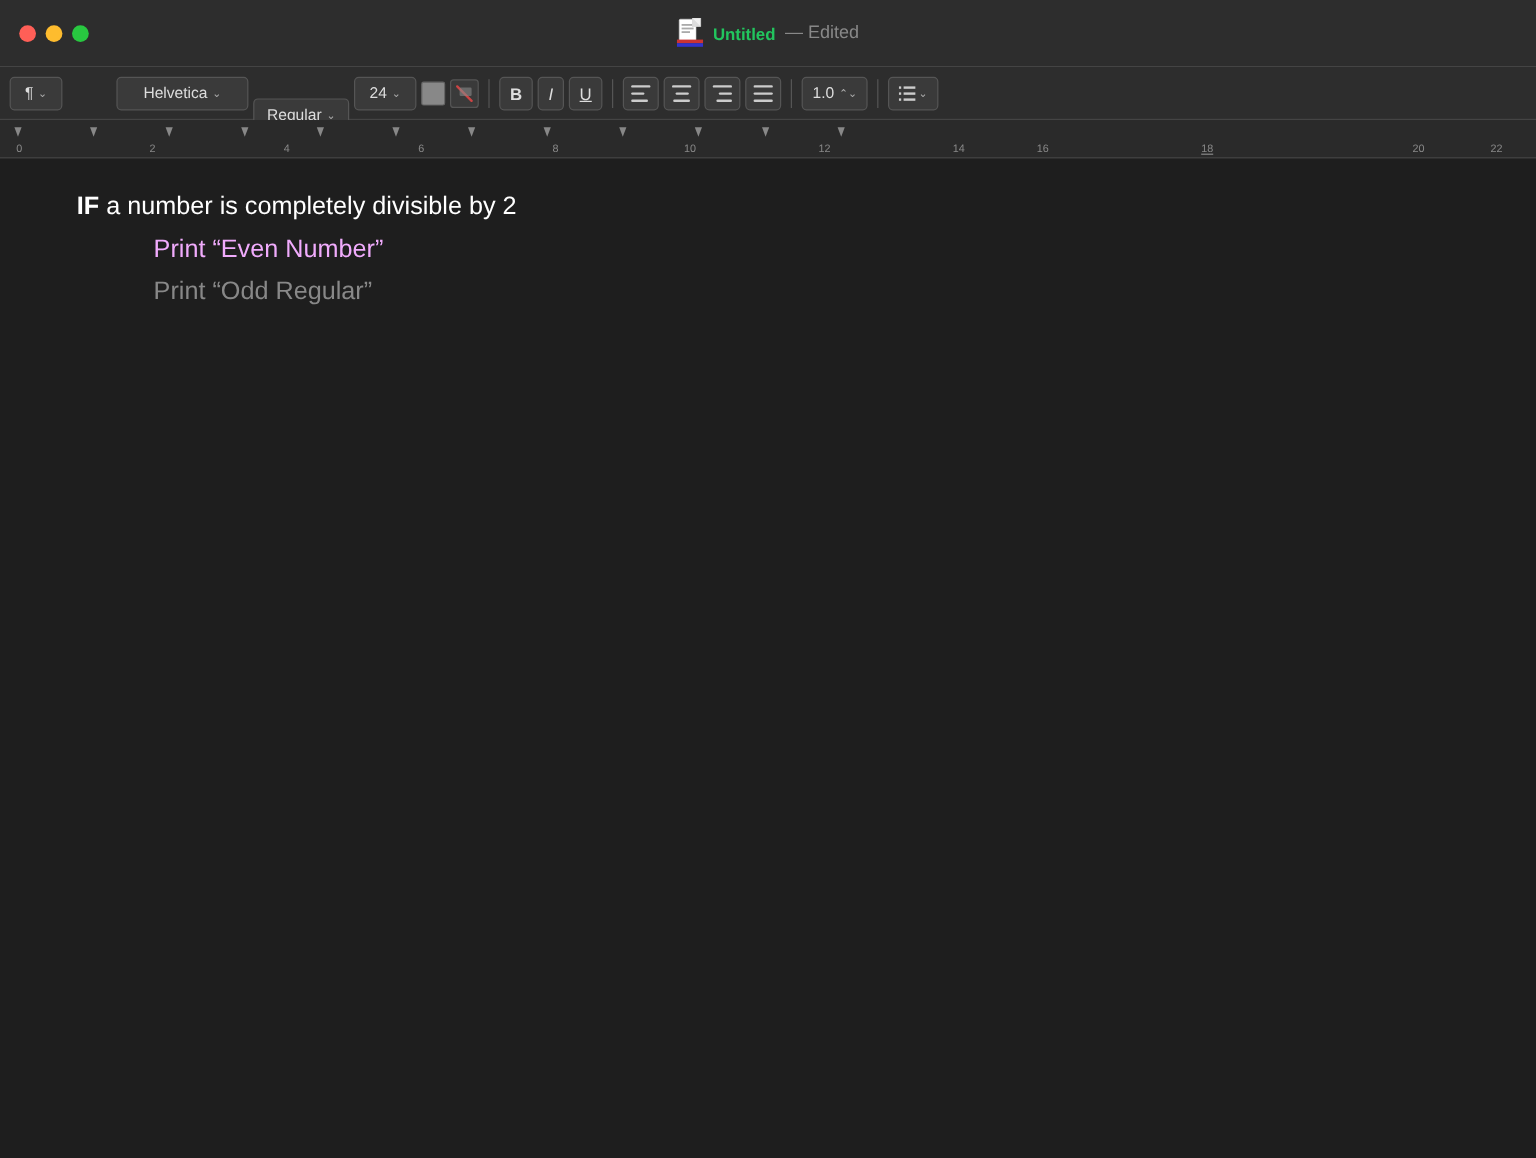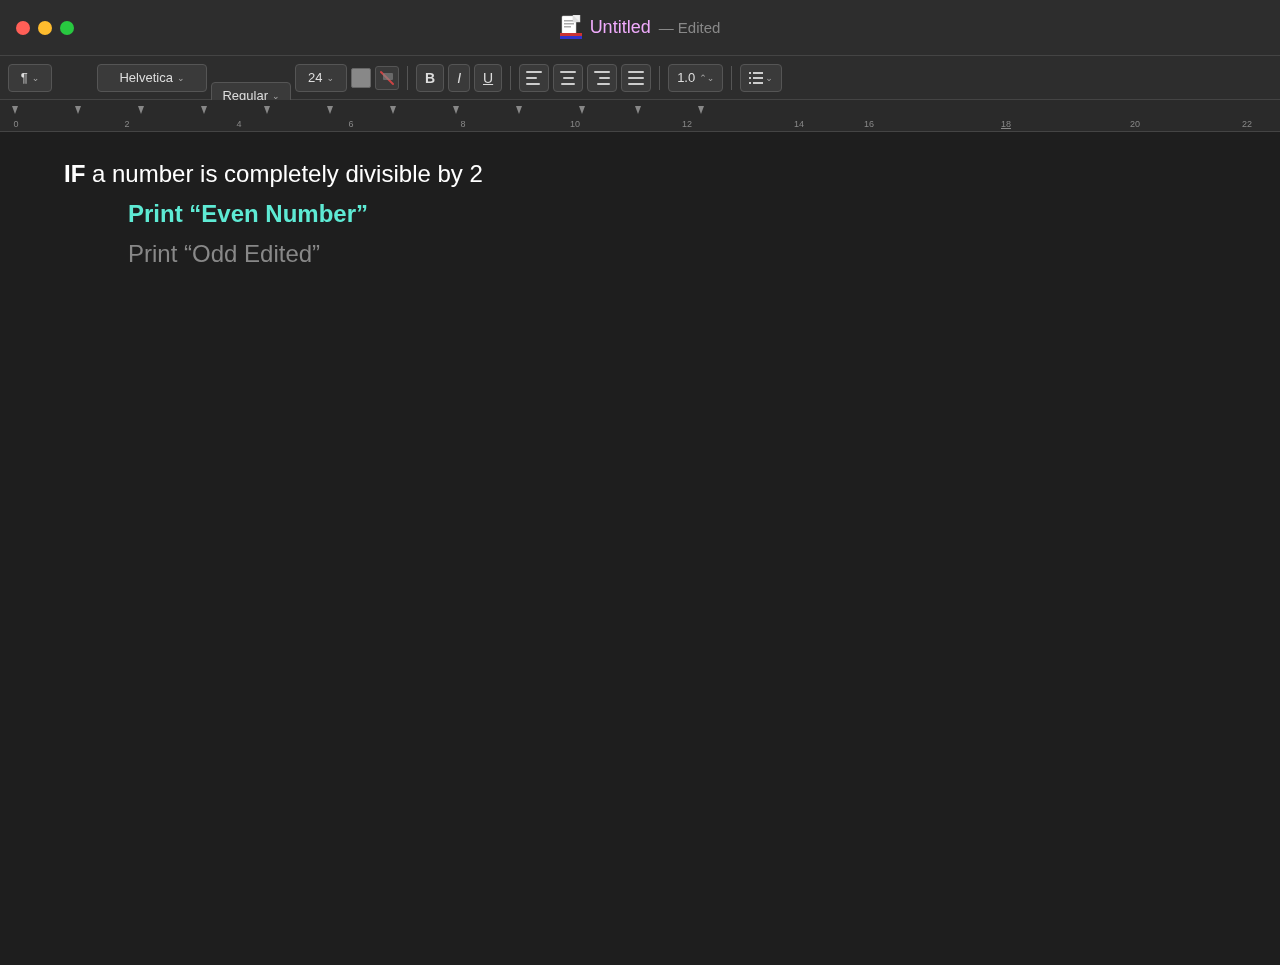--- a/index.html
+++ b/index.html
@@ -49,23 +49,23 @@
       gap: 8px;
     }
 
     .doc-icon {
       width: 22px;
       height: 26px;
       position: relative;
     }
 
     .titlebar-title {
-      font-size: 18px;
-      font-weight: 400;
-      color: #f0abfc;
+      font-size: 14px;
+      font-weight: 700;
+      color: #22c55e;
     }
 
     .titlebar-edited {
       font-size: 15px;
       color: #888;
       font-weight: 400;
     }
 
     
     .toolbar {
@@ -211,40 +211,39 @@
     
     .editor-area {
       background: #1e1e1e;
       padding: 24px 64px;
       min-height: calc(965px - 56px - 44px - 32px);
       overflow-y: auto;
     }
 
     .editor-content {
       font-family: Helvetica, Arial, sans-serif;
-      font-size: 24px;
+      font-size: 21px;
       line-height: 1.5;
       color: #ffffff;
     }
 
     .line-if {
       color: #ffffff;
       margin-bottom: 4px;
     }
 
     .line-if .keyword {
       font-weight: bold;
       color: #ffffff;
     }
 
     .line-print-even {
-      color: #5eead4;
+      color: #f0abfc;
       padding-left: 64px;
       margin-bottom: 4px;
-      font-weight: bold;
     }
 
     .line-else {
       color: #ffffff;
       font-weight: bold;
       margin-bottom: 4px;
     }
 
     .line-print-odd {
       color: #888888;
@@ -409,26 +408,26 @@
     <span class="ruler-number" style="left: 16px;">0</span>
     <span class="ruler-number" style="left: 127px;">2</span>
     <span class="ruler-number" style="left: 239px;">4</span>
     <span class="ruler-number" style="left: 351px;">6</span>
     <span class="ruler-number" style="left: 463px;">8</span>
     <span class="ruler-number" style="left: 575px;">10</span>
     <span class="ruler-number" style="left: 687px;">12</span>
     <span class="ruler-number" style="left: 799px;">14</span>
     <span class="ruler-number" style="left: 869px;">16</span>
     <span class="ruler-number" style="left: 1006px; text-decoration: underline;">18</span>
-    <span class="ruler-number" style="left: 1135px;">20</span>
+    <span class="ruler-number" style="left: 1182px;">20</span>
     <span class="ruler-number" style="left: 1247px;">22</span>
   </div>
 </div>
 
 <div class="editor-area">
   <div class="editor-content">
     <div class="line-if">
       <span class="keyword">IF</span><span> a number is completely divisible by 2</span>
     </div>
     <div class="line-print-even">    Print “Even Number”</div>
-    <div class="line-print-odd">    Print “Odd Edited”</div>
+    <div class="line-print-odd">    Print “Odd Regular”</div>
   </div>
 </div>
 
 </body></html>

